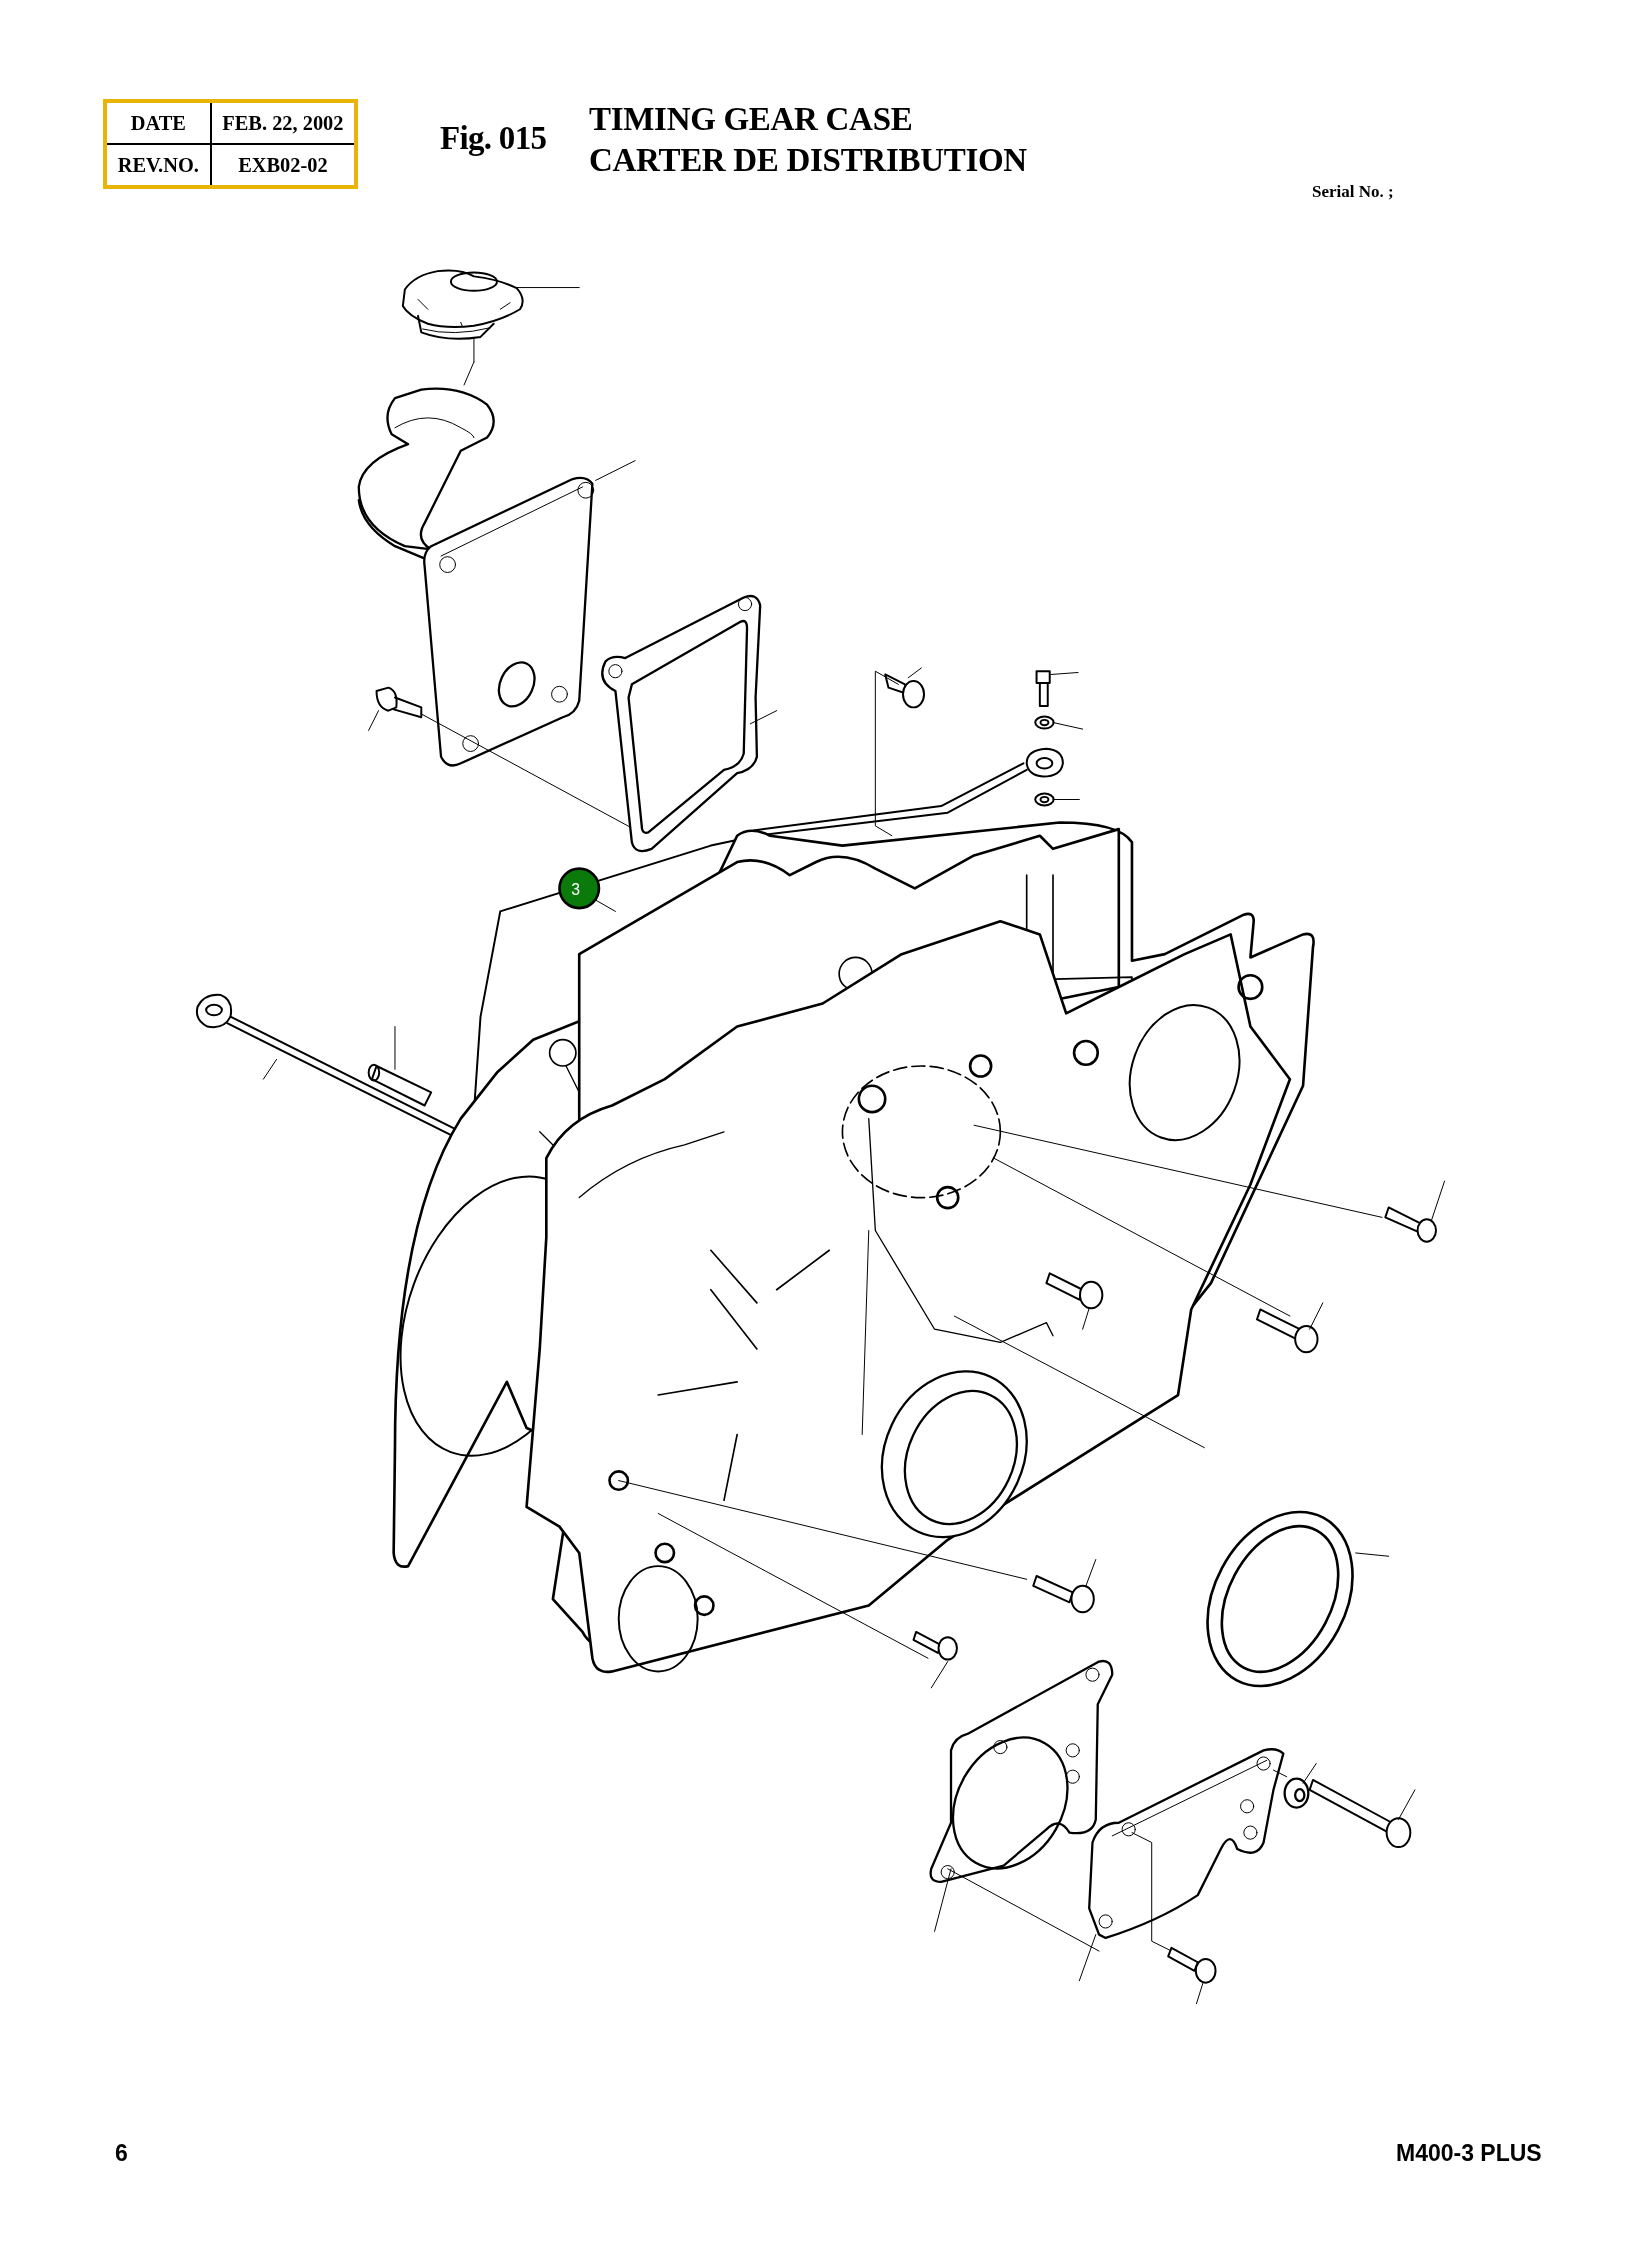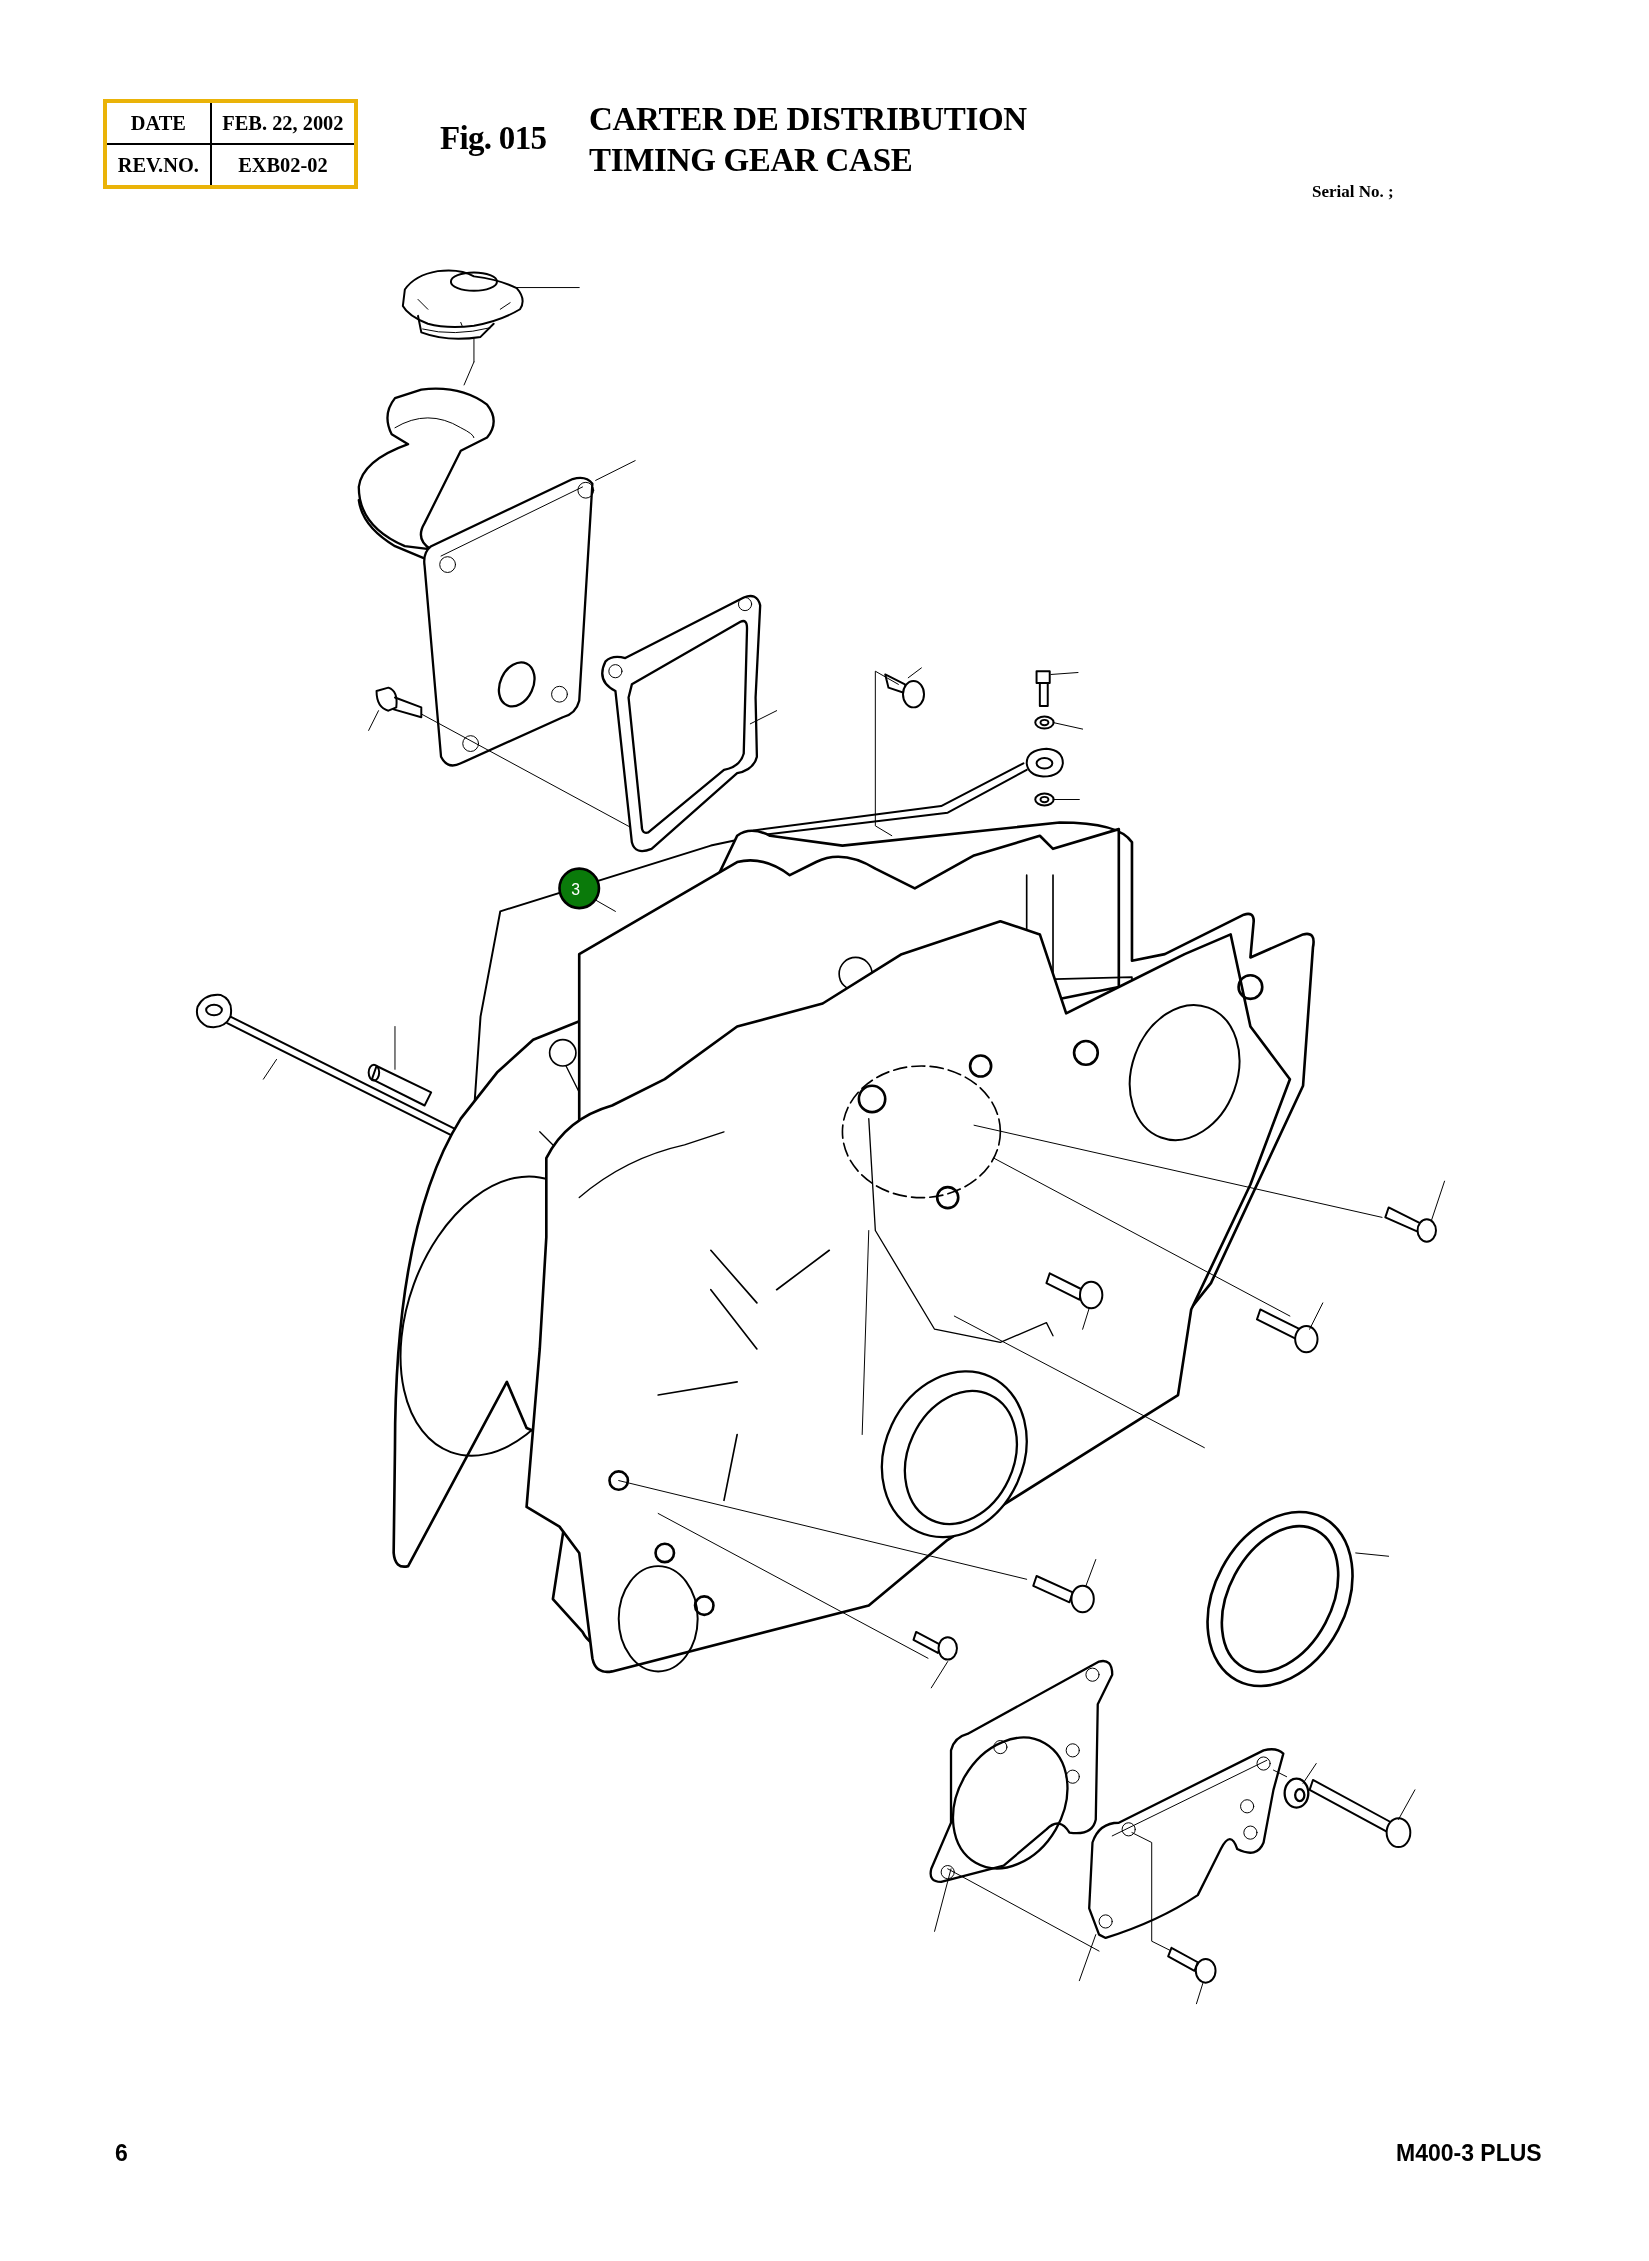--- a/index.html
+++ b/index.html
@@ -35,22 +35,22 @@
   </tr>
   <tr>
     <td class="lbl">REV.NO.</td>
     <td class="val">EXB02-02</td>
   </tr>
 </tbody>
   </table>
 
 <div class="fig-num">Fig. 015</div>
 <div class="title">
+  <div>TIMING GEAR CASE</div>
   <div>CARTER DE DISTRIBUTION</div>
-  <div>TIMING GEAR CASE</div>
 </div>
 <div class="serial">Serial No. ;</div>
 
 <svg class="drawing" width="1650" height="2261" viewBox="0 0 2507 3436" fill="none" stroke="#000" stroke-linejoin="round" stroke-linecap="round">
 
   <g stroke-width="3">
     <path d="M615,440 Q630,418 665,412 Q700,408 720,420 Q760,425 785,438 Q800,455 790,470 Q760,488 720,495 Q680,500 650,492 Q620,480 612,465 Z" fill="#fff"></path>
     <ellipse cx="720" cy="428" rx="35" ry="14"></ellipse>
     <path d="M635,455 L650,470 M700,490 L702,495 M760,470 L775,460" stroke-width="1.5"></path>
     <path d="M635,480 L640,505 Q680,520 730,512 L750,492"></path>

